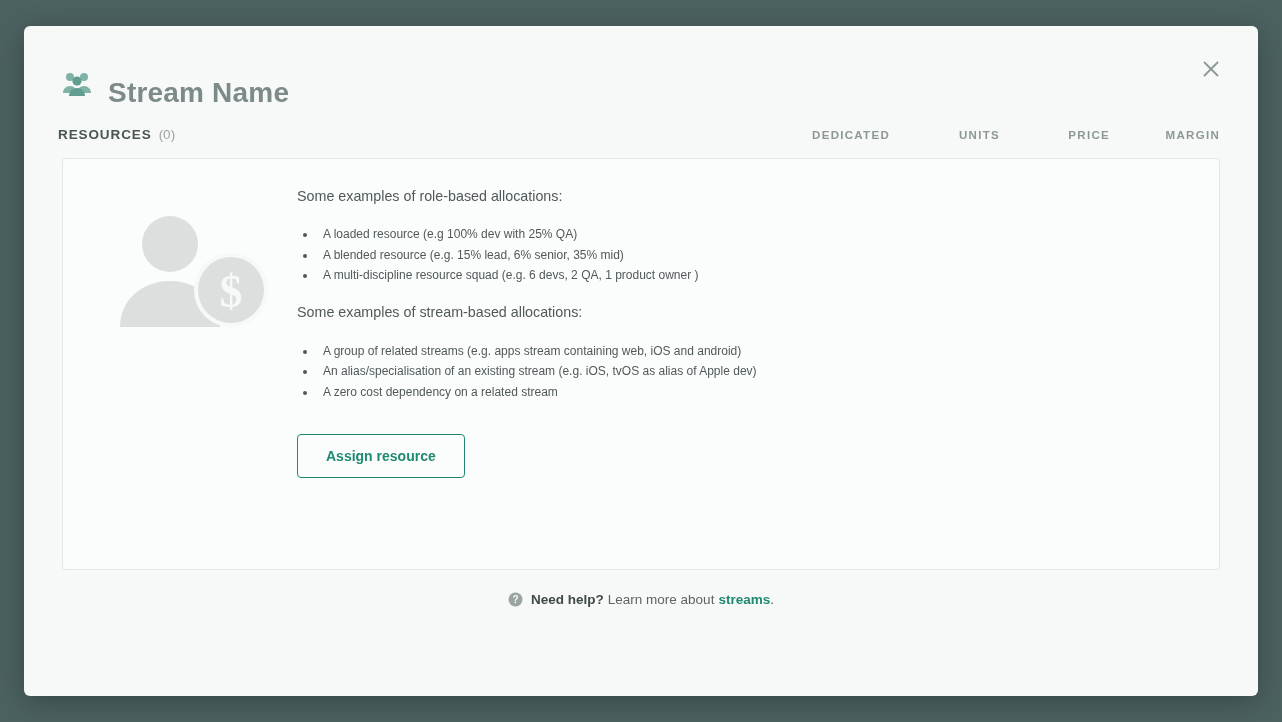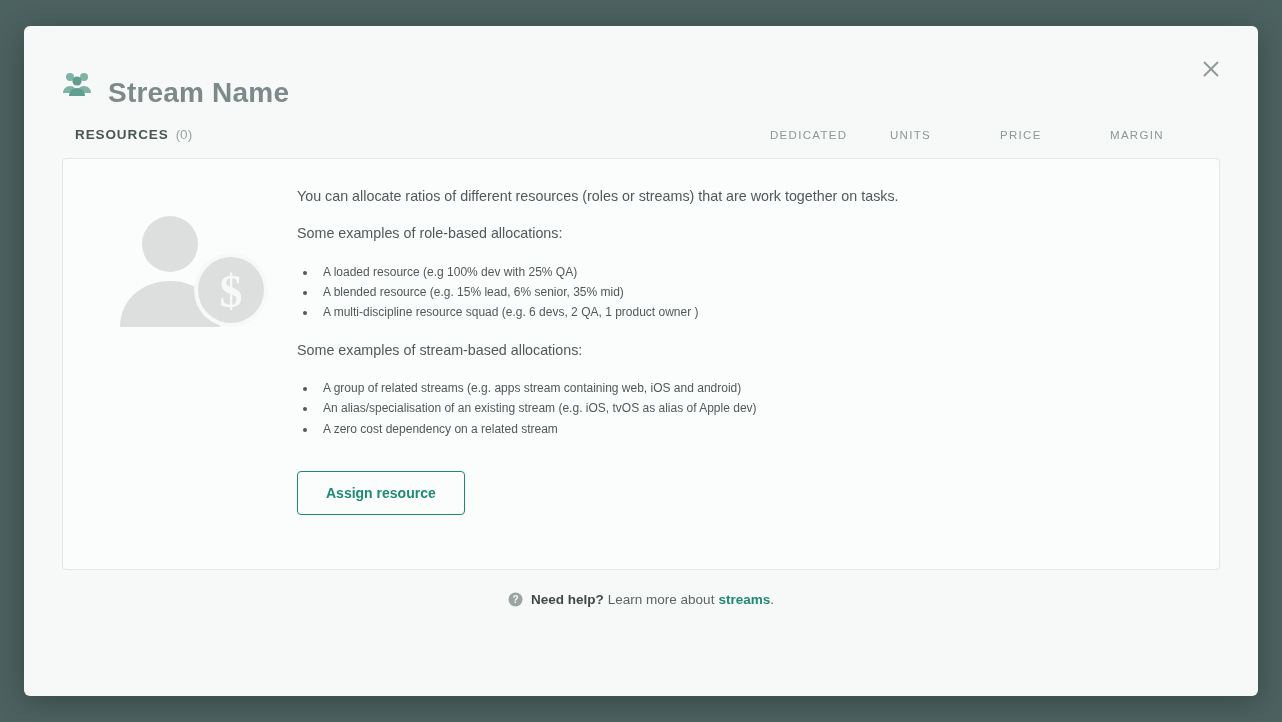--- a/index.html
+++ b/index.html
@@ -52,39 +52,40 @@
     display: flex;
     align-items: center;
     justify-content: center;
     cursor: pointer;
   }
   .close-btn svg { display: block; }
 
   .col-header-row {
     display: flex;
     align-items: center;
-    padding: 18px 38px 0 51px;
+    padding: 18px 38px 0 34px;
   }
   .res-label {
     font-size: 13.5px;
     font-weight: bold;
     letter-spacing: 0.9px;
     color: #4a5654;
   }
   .res-count {
     font-size: 13.5px;
     color: #9aa5a3;
     margin-left: 7px;
   }
   .spacer { flex: 1; }
   .col-head {
     font-size: 11.5px;
-    font-weight: normal;
+    font-weight: bold;
     letter-spacing: 1.3px;
     color: #8c9896;
+    text-align: right;
   }
   .col-dedicated { width: 120px; }
   .col-units { width: 110px; }
   .col-price { width: 110px; }
   .col-margin { width: 110px; }
 
   .panel {
     margin: 16px 38px 0 38px;
     border: 1px solid #e2e6e5;
     border-radius: 4px;
@@ -199,21 +200,20 @@
     <div class="illus">
       <svg width="150" height="120" viewBox="0 0 150 120">
         <circle cx="52" cy="35" r="28" fill="#dcdfde"></circle>
         <path d="M2 118c0-27 22-46 50-46s50 19 50 46z" fill="#dcdfde"></path>
         <circle cx="113" cy="81" r="37" fill="#f7f8f8"></circle>
         <circle cx="113" cy="81" r="33" fill="#dcdfde"></circle>
         <text x="113" y="98" font-size="46" font-family="Liberation Serif, serif" font-weight="bold" fill="#f7f8f8" text-anchor="middle">$</text>
       </svg>
     </div>
     <div class="content">
-      <p>You can allocate ratios of different resources (roles or streams) that are work together on tasks.</p>
       <p>Some examples of role-based allocations:</p>
       <ul>
         <li>A loaded resource (e.g 100% dev with 25% QA)</li>
         <li>A blended resource (e.g. 15% lead, 6% senior, 35% mid)</li>
         <li>A multi-discipline resource squad (e.g. 6 devs, 2 QA, 1 product owner )</li>
       </ul>
       <p>Some examples of stream-based allocations:</p>
       <ul>
         <li>A group of related streams (e.g. apps stream containing web, iOS and android)</li>
         <li>An alias/specialisation of an existing stream (e.g. iOS, tvOS as alias of Apple dev)</li>

